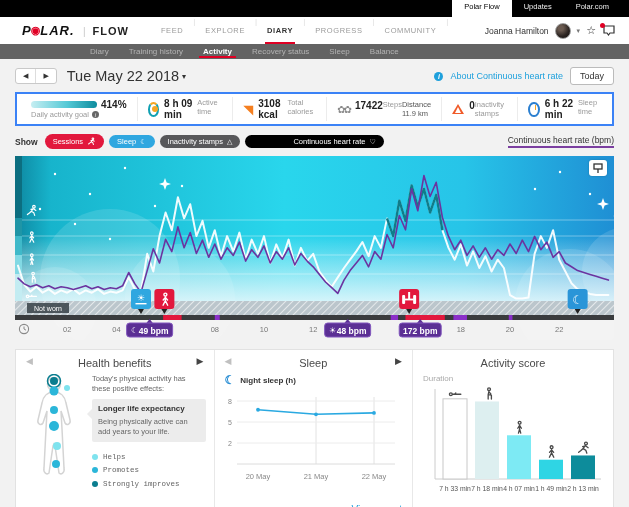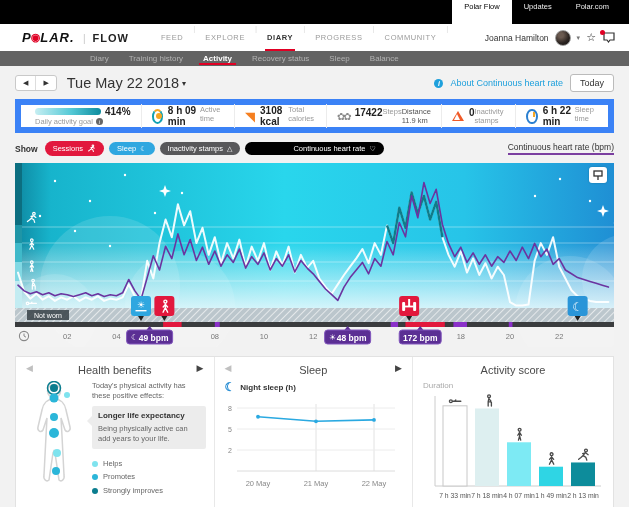--- a/index.html
+++ b/index.html
@@ -1,19 +1,19 @@
 <!DOCTYPE html>
 <html><head>
 <meta charset="utf-8">
 <style>
   * { margin:0; padding:0; box-sizing:border-box; }
   html,body { width:629px; height:507px; background:#f2f2f2; font-family:"Liberation Sans",sans-serif; overflow:hidden; }
 
   
-  .topbar { height:24px; background:#000; display:flex; justify-content:flex-end; align-items:stretch; padding-right:8px; }
+  .topbar { height:17px; background:#000; display:flex; justify-content:flex-end; align-items:stretch; padding-right:8px; }
   .topbar-tab { color:#eee; font-size:7.5px; padding:2px 12px 0; cursor:pointer; }
   .topbar-tab.active { background:#fff; color:#000; }
 
   
   .header { height:27px; background:#fff; display:flex; align-items:center; padding:0 14px 0 22px; position:relative; }
   .logo { font-size:13px; font-weight:bold; font-style:italic; letter-spacing:1px; color:#111; display:flex; align-items:center; }
   .logo-o { color:#e00024; font-style:normal; font-size:11px; margin:0 -1px; }
   .brand-sep { color:#ccc; margin:0 6px 0 8px; font-size:11px; font-weight:normal; }
   .brand { font-size:11px; font-weight:bold; font-style:normal; letter-spacing:1px; color:#222; }
   .mainnav { display:flex; align-items:flex-start; margin-left:22px; height:100%; }
@@ -42,21 +42,21 @@
   .arrowbox .abtn { font-size:7px; color:#333; padding:3px 7px; cursor:pointer; }
   .arrowbox .abtn + .abtn { border-left:1px solid #ddd; }
   .date-label { margin-left:10px; font-size:14.5px; color:#333; cursor:pointer; }
   .date-caret { font-size:8px; color:#333; margin-left:3px; }
   .daterow-right { margin-left:auto; display:flex; align-items:center; gap:7px; }
   .info-dot { width:9px; height:9px; border-radius:50%; background:#1ea0dc; color:#fff; font-size:7px; font-weight:bold; display:flex; align-items:center; justify-content:center; font-style:italic; }
   .about-link { font-size:9px; color:#1ea0dc; cursor:pointer; }
   .today-btn { background:#fff; border:1px solid #bbb; border-radius:3px; font-size:9px; color:#333; padding:3px 9px; cursor:pointer; }
 
   
-  .statsbar { margin:7px 15px 8px; background:#fff; border:6px solid #3b82f6; display:flex; align-items:center; height:34px; }
+  .statsbar { margin:7px 15px 8px; background:#fff; border:2px solid #3b82f6; display:flex; align-items:center; height:34px; }
   .stat { display:flex; align-items:center; gap:5px; padding:0 10px; height:24px; }
   .stat + .stat { border-left:1px solid #ececec; }
   .stat-txt { display:flex; flex-direction:row; justify-content:center; }
   .stat-val { font-size:10px; font-weight:bold; color:#222; line-height:1.15; }
   .stat-lbl { font-size:7.5px; color:#9a9a9a; line-height:1.2; }
   .stat-sub { font-size:7.5px; color:#555; line-height:1.2; }
   .goal-col { display:flex; flex-direction:column; }
   .goal-row { display:flex; align-items:center; gap:4px; }
   .goal-bar { width:66px; height:7px; border-radius:4px; background:linear-gradient(90deg,#c6eef2,#54c9d6 55%,#0e8c9e); }
   .goal-pct { font-size:10px; font-weight:bold; color:#222; }
@@ -93,21 +93,21 @@
   .card-arrow.right { right:2px; color:#444; }
   .dots { position:absolute; bottom:4px; left:0; right:0; display:flex; justify-content:center; gap:4px; }
   .pdot { width:4.5px; height:4.5px; border-radius:50%; background:#d5d5d5; cursor:pointer; }
   .pdot.on { background:#3a3a3a; }
 
   .hb-body { display:flex; margin-top:4px; gap:6px; flex:1; }
   .hb-right { flex:1; font-size:7.5px; color:#666; line-height:1.35; }
   .hb-tip { background:#ececec; border-radius:2px; padding:5px 6px; margin-top:5px; position:relative; }
   .hb-tip::before { content:""; position:absolute; left:-5px; top:10px; border:5px solid transparent; border-right-color:#ececec; border-left:none; }
   .hb-tip-title { font-size:8px; font-weight:bold; color:#333; margin-bottom:2px; }
-  .hb-legend { margin-top:10px; }
+  .hb-legend { margin-top:10px;font-family:Liberation Mono, monospace; }
   .hb-leg-row { display:flex; align-items:center; gap:5px; margin-top:3px; }
   .hb-leg-dot { width:6px; height:6px; border-radius:50%; }
 
   .sleep-lab { display:flex; align-items:center; gap:5px; margin:3px 0 0 2px; }
   .sleep-moon { color:#1e88d2; font-size:12px; font-weight:bold; }
   .sleep-lab-txt { font-size:8px; font-weight:bold; color:#333; }
   .view-report { position:absolute; right:10px; bottom:3px; font-size:10px; color:#1ea0dc; cursor:pointer; }
 
   .score-axis-lbl { font-size:8px; color:#aaa; margin:4px 0 0 2px; }
 </style>

